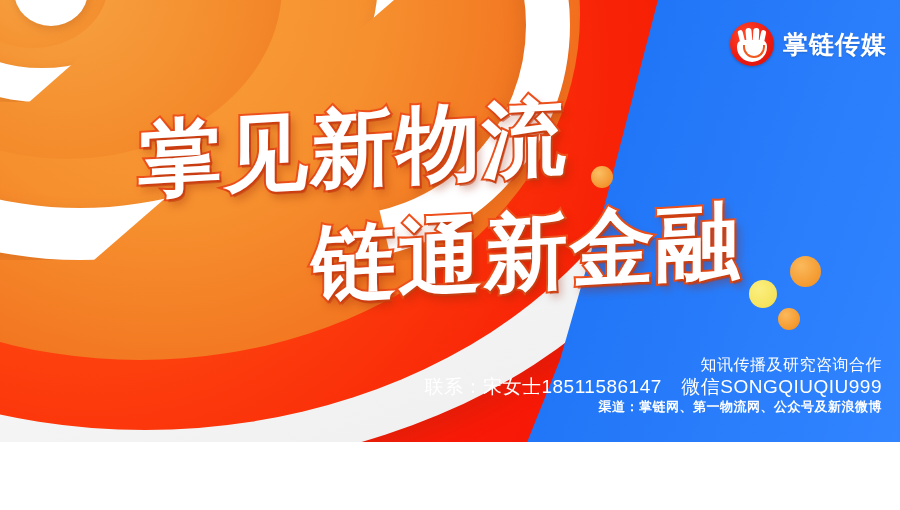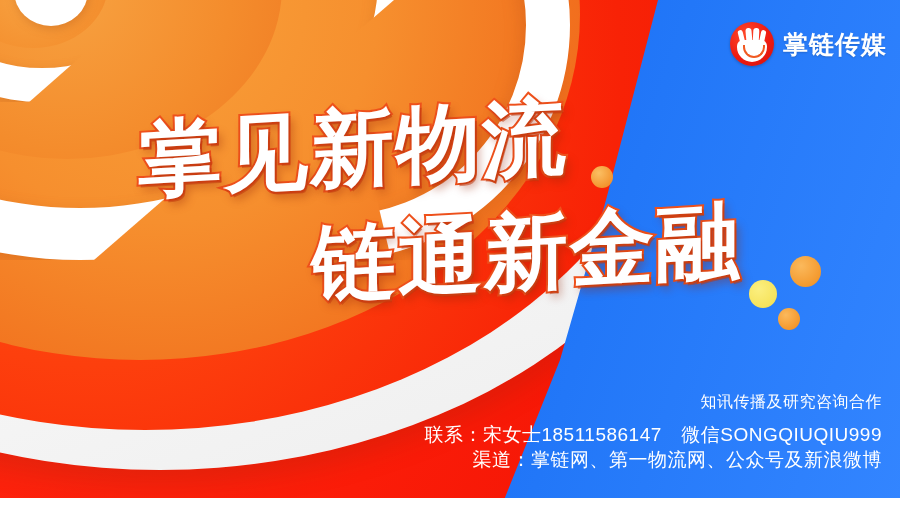--- a/index.html
+++ b/index.html
@@ -3,21 +3,21 @@
 <meta charset="utf-8">
 <style>
   html, body {
     margin: 0;
     padding: 0;
     background: #ffffff;
   }
   #banner {
     position: relative;
     width: 900px;
-    height: 498px;
+    height: 442px;
     overflow: hidden;
     font-family: "Liberation Sans", "DejaVu Sans", sans-serif;
     background: #1167F2;
   }
 
   
   .layer { position: absolute; }
 
   
   .bg-blue {
@@ -180,22 +180,22 @@
   .hl-2 { left: 312px; top: 196px; font-size: 84px; transform: skewY(-3.2deg); }
 
   
   .contact {
     position: absolute; right: 18px; bottom: 26px;
     text-align: right; color: #ffffff;
     line-height: 1.28;
   }
   .contact .c-line { font-size: 19px; white-space: nowrap; letter-spacing: 0.5px; }
   .contact .c-line-1 { font-size: 16px; }
-  .contact .c-line-2 { font-size: 19px; margin-top: 11px; }
-  .contact .c-line-3 { font-size: 19px; }
+  .contact .c-line-2 { font-size: 19px; }
+  .contact .c-line-3 { font-size: 13px; font-weight: bold; }
 </style>
 </head>
 <body>
 
 <div id="banner">
 
   <div class="layer bg-blue"></div>
   <div class="layer bg-blue-sheen"></div>
   <div class="layer bg-bottom-sweep"></div>
   <div class="layer bg-red-disc"></div>

